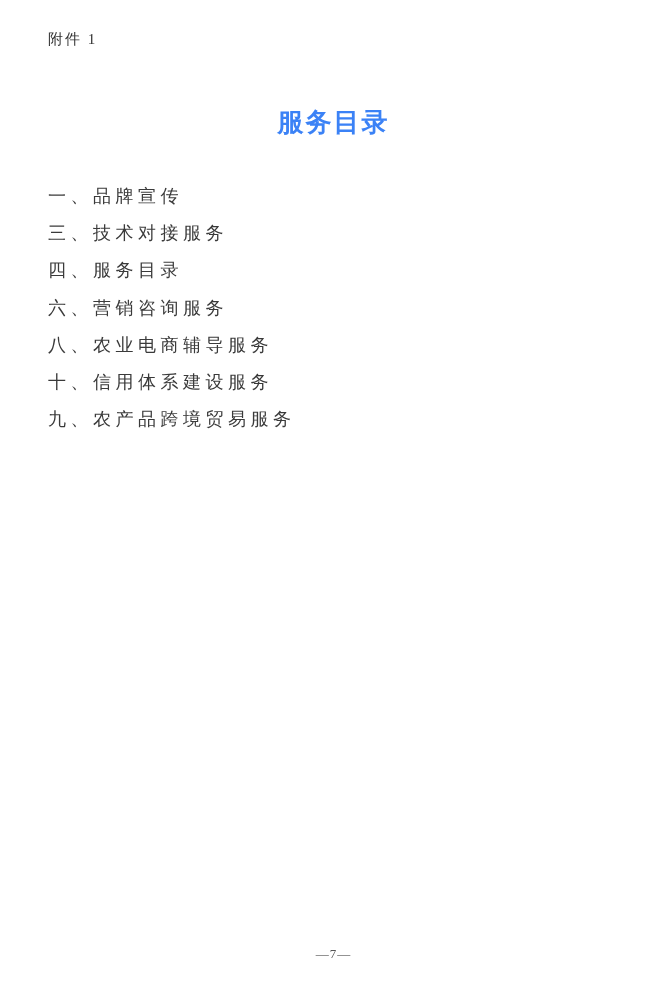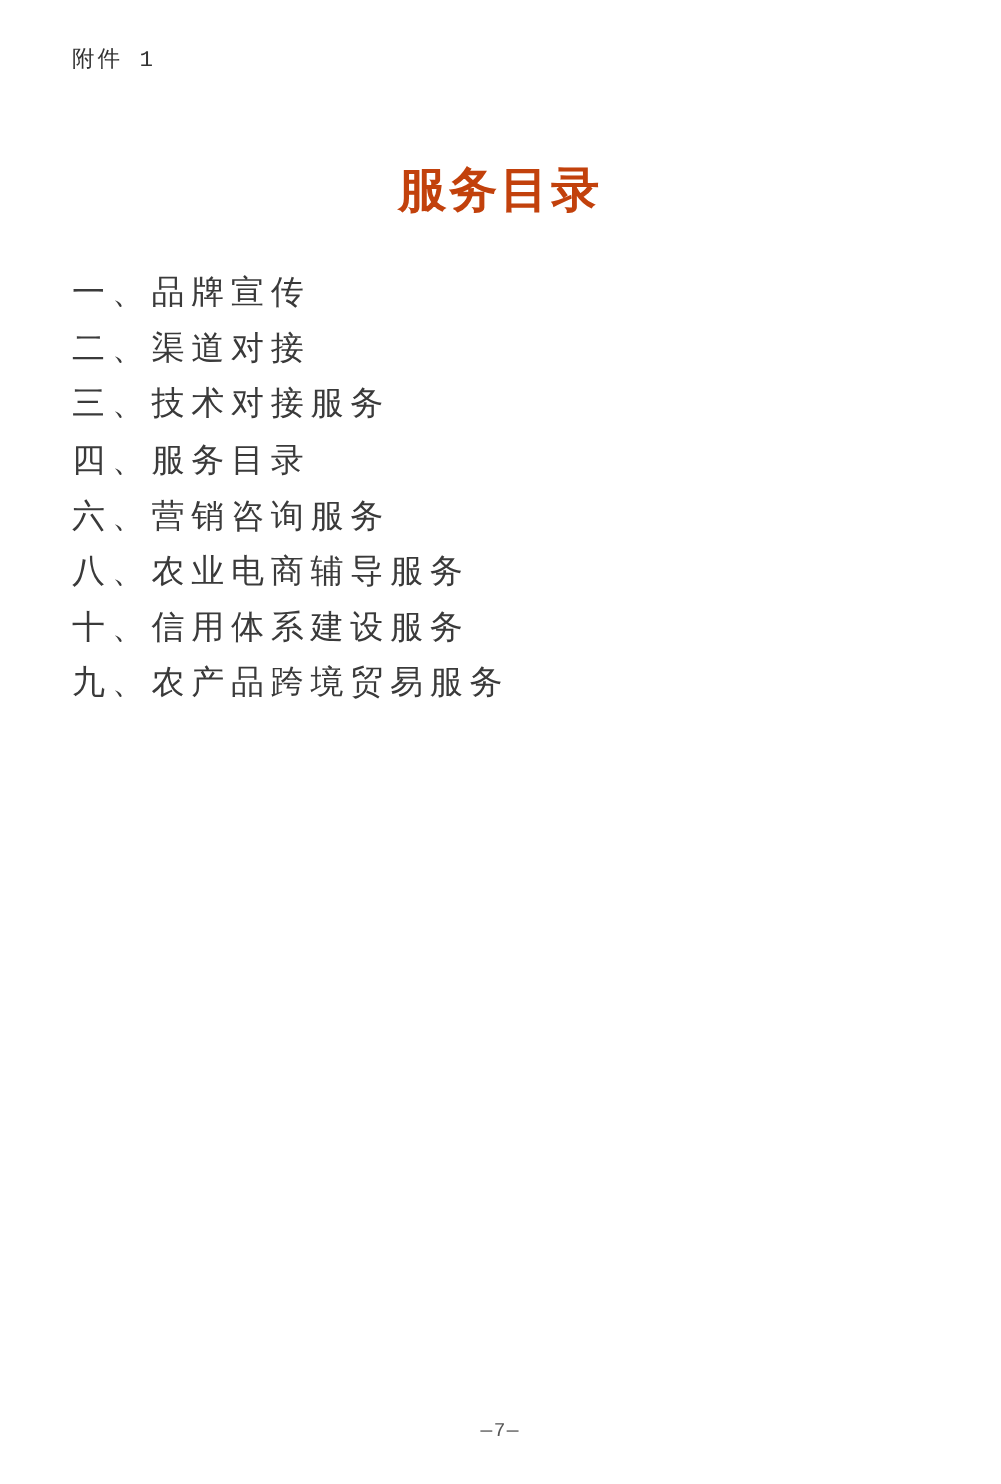--- a/index.html
+++ b/index.html
@@ -9,21 +9,21 @@
     height: 989px;
     background: #ffffff;
     overflow: hidden;
   }
 
   .page {
     position: relative;
     width: 667px;
     height: 733px;
     background: #ffffff;
-    font-family: Liberation Mono, monospace;
+    font-family: Liberation Serif, serif;
     color: #333333;
   }
 
   .attachment-label {
     position: absolute;
     left: 48px;
     top: 30px;
     font-size: 15px;
     letter-spacing: 2px;
     color: #333333;
@@ -41,38 +41,38 @@
     color: #111111;
     white-space: nowrap;
   }
 
   .doc-subtitle {
     position: absolute;
     left: 0;
     right: 0;
     top: 105px;
     text-align: center;
-    font-size: 32px;
+    font-size: 26px;
     font-weight: bold;
     letter-spacing: 2px;
-    color: #c2410c;
+    color: #3b82f6;
   }
 
   .service-list {
     position: absolute;
     left: 48px;
     top: 178px;
     right: 40px;
     list-style: none;
   }
 
   .service-list li {
     height: 37.2px;
     line-height: 37.2px;
-    font-size: 22px;
+    font-size: 18px;
     letter-spacing: 4.5px;
     color: #3a3a3a;
     white-space: nowrap;
   }
 
   .page-number {
     position: absolute;
     left: 0;
     right: 0;
     top: 946px;
@@ -87,21 +87,20 @@
 
 <div class="page">
 
   <div class="attachment-label">附件 1</div>
 
 
   <h2 class="doc-subtitle">服务目录</h2>
 
   <ul class="service-list">
     <li>一、品牌宣传</li>
-    <li>二、渠道对接</li>
     <li>三、技术对接服务</li>
     <li>四、服务目录</li>
     <li>六、营销咨询服务</li>
     <li>八、农业电商辅导服务</li>
     <li>十、信用体系建设服务</li>
     <li>九、农产品跨境贸易服务</li>
   </ul>
 
   <div class="page-number">—7—</div>
 

